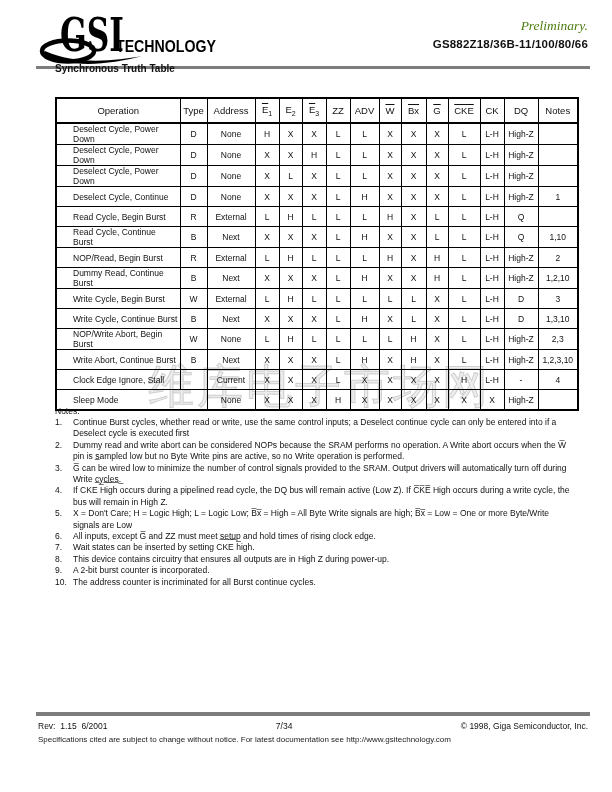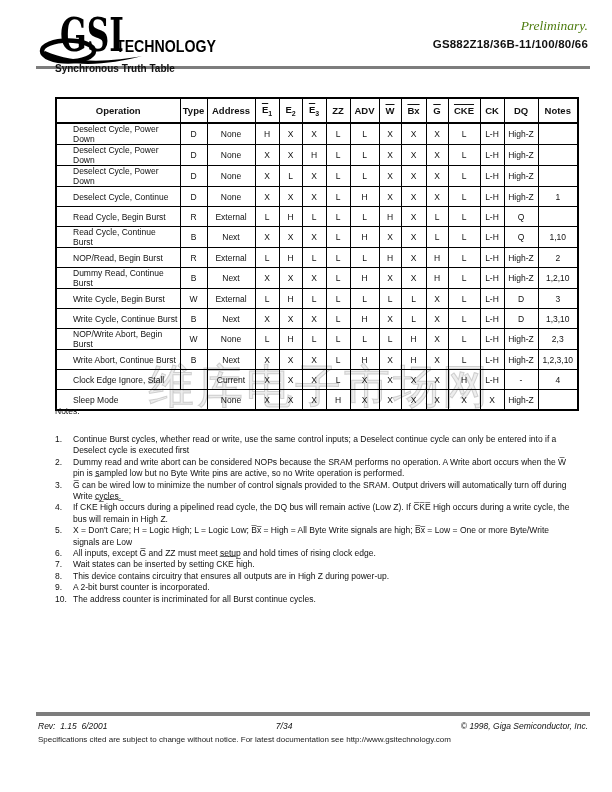--- a/index.html
+++ b/index.html
@@ -27,46 +27,46 @@
   .section-title{position:absolute;left:55px;top:63px;margin:0;font-size:10px;font-weight:bold;text-align:center;}
 
   
   table.truth{
     position:absolute;left:55px;top:97px;width:520px;z-index:1;
     border-collapse:collapse;table-layout:fixed;background:transparent;
     border:2px solid #000;
   }
   table.truth th,table.truth td{border:1px solid #000;overflow:hidden;}
   table.truth th{
-    height:23px;font-size:9.5px;font-weight:bold;text-align:center;
+    height:23px;font-size:9.5px;font-weight:normal;text-align:center;
     padding:0 1px;vertical-align:middle;
   }
   table.truth thead tr{border-bottom:2px solid #000;}
   table.truth td{
     height:19px;font-size:8.5px;text-align:center;padding:0 2px;vertical-align:middle;
   }
   table.truth td.op{text-align:left;padding-left:16px;}
   .ov{text-decoration:overline;}
   table.truth sub{font-size:7px;}
 
   
   .notes{position:absolute;left:55px;top:406px;width:521px;z-index:1;}
-  .notes-label{font-size:8.5px;margin-bottom:18px;}
+  .notes-label{font-size:8.5px;margin-bottom:1px;}
   ol.notes-list{list-style:none;margin:1px 0 0 0;padding:0;}
   ol.notes-list li{display:flex;font-size:8.5px;line-height:11.4px;}
   ol.notes-list .num{flex:none;width:18px;}
   ol.notes-list .ntext{flex:1;}
 
   
   .footer-rule{position:absolute;left:36px;right:22px;top:712px;height:4px;background:#7d7d7d;}
   .footer-row{
     position:absolute;left:38px;right:24px;top:721px;
     display:flex;justify-content:space-between;font-size:8.5px;
   }
-  .footer-row span{white-space:pre;font-style:italic;}
+  .footer-row span{white-space:pre;}
   .footer-note{position:absolute;left:38px;top:735px;font-size:8px;color:#222;}
 </style>
 </head>
 <body>
 
 <div class="page">
 
   <div class="watermark">维库电子市场网</div>
 
   <div class="logo">

